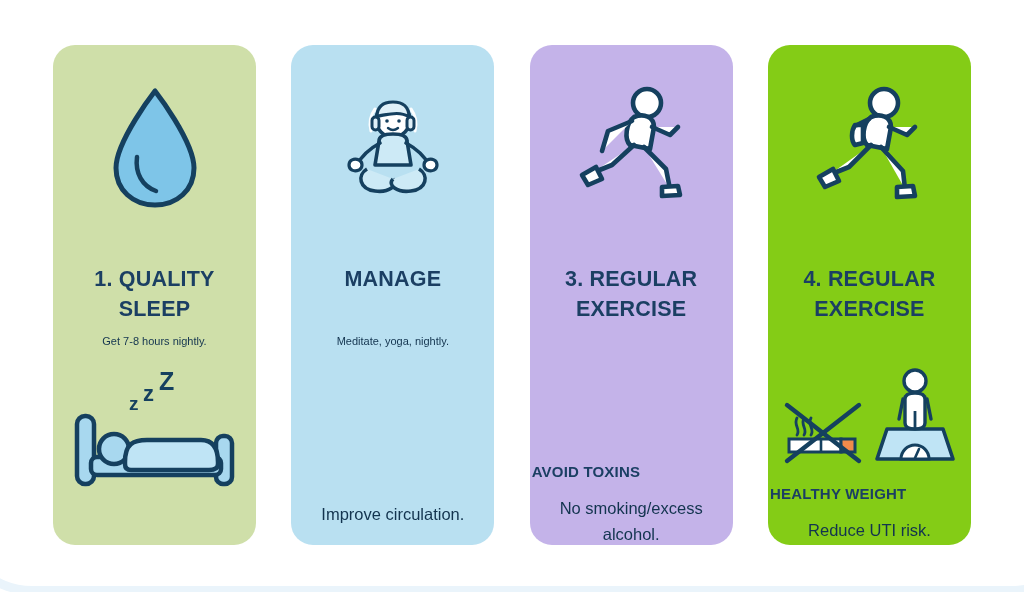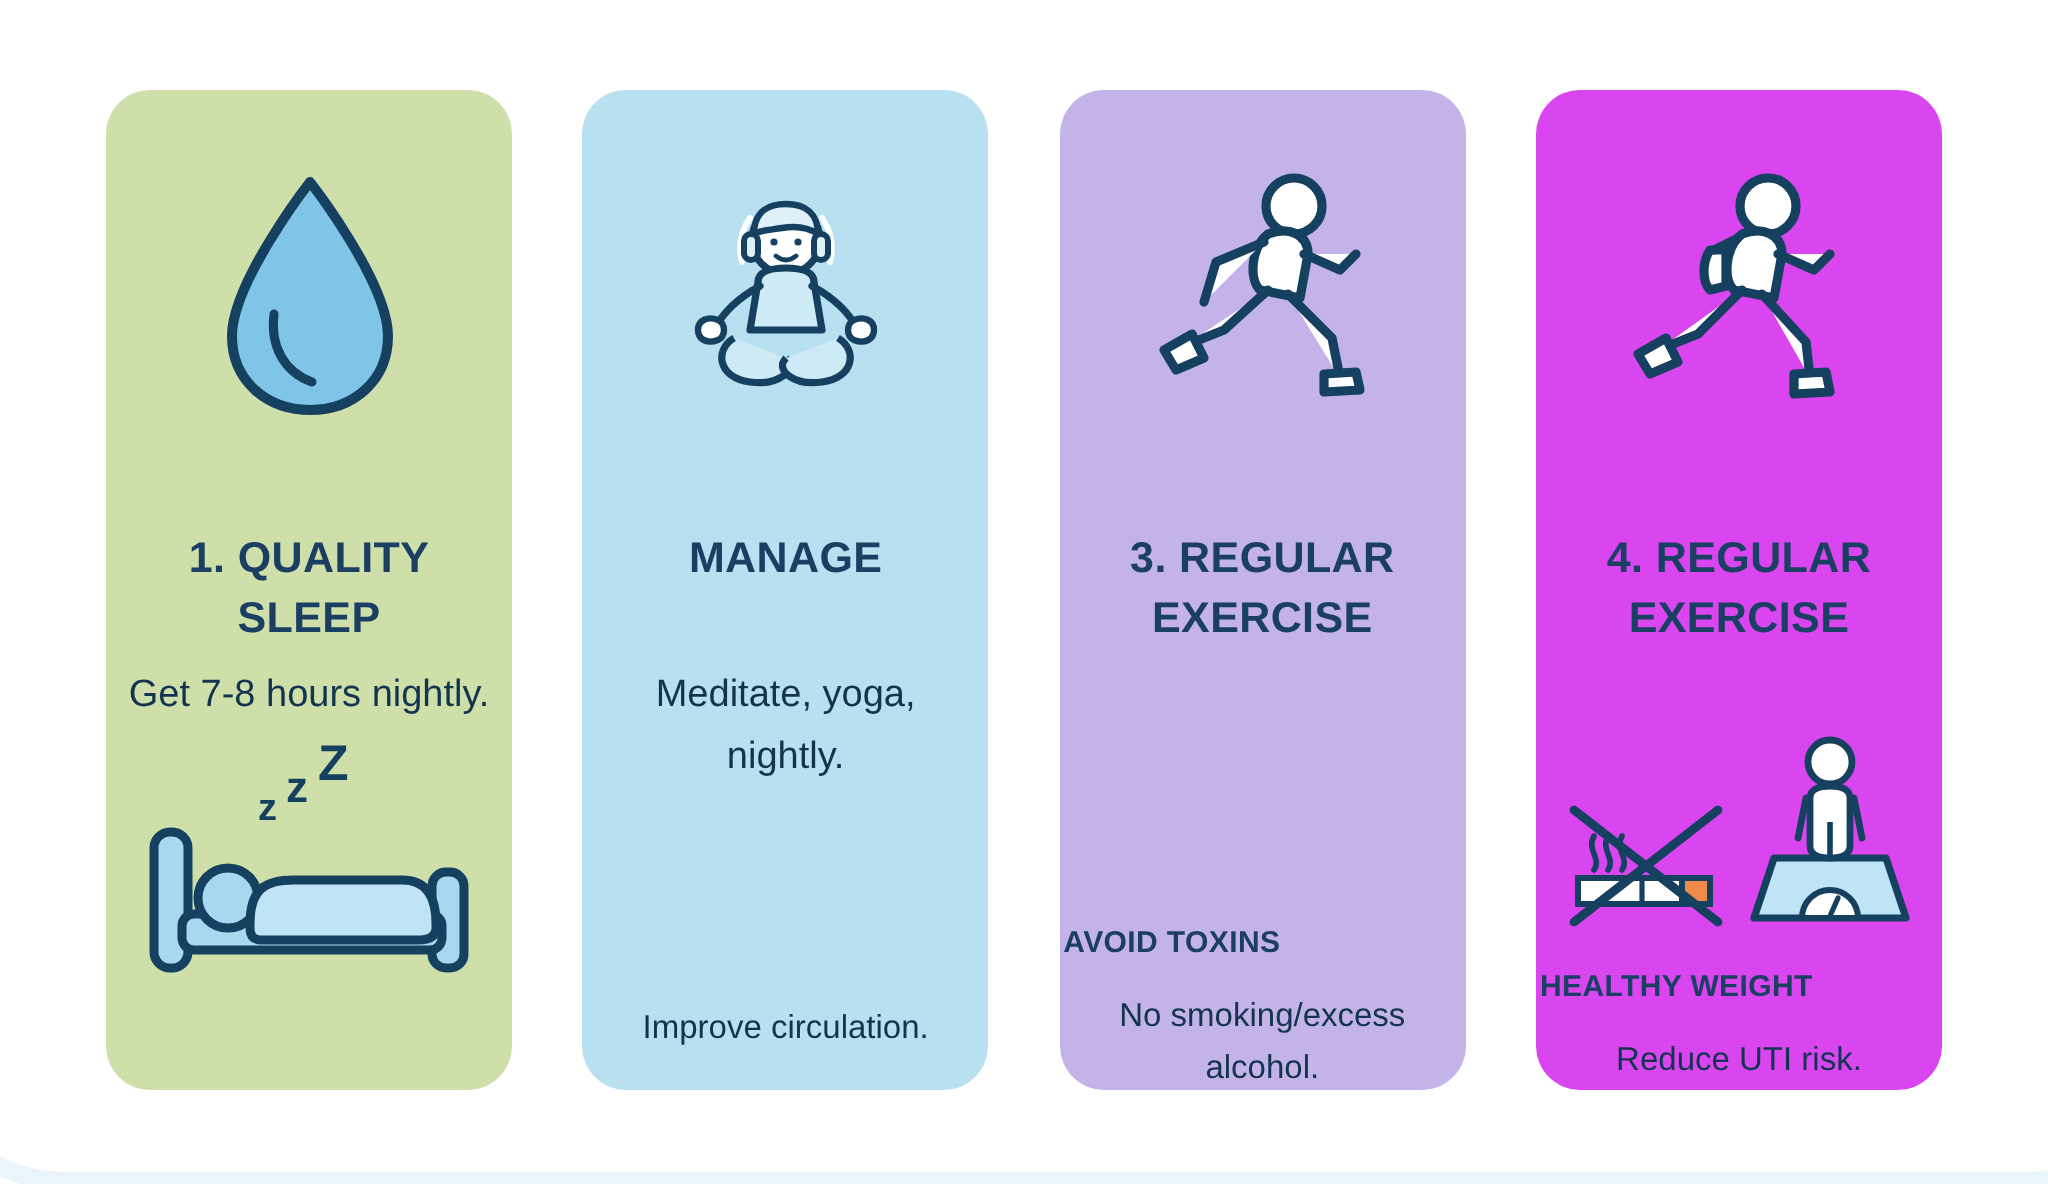--- a/index.html
+++ b/index.html
@@ -44,21 +44,21 @@
     border-radius: 22px;
     position: relative;
     display: flex;
     flex-direction: column;
     align-items: center;
     overflow: hidden;
   }
   .card.c1 { background: #cfdfa9; }
   .card.c2 { background: #b9e0f1; }
   .card.c3 { background: #c4b3e9; }
-  .card.c4 { background: #d946ef; text-decoration: underline; }
+  .card.c4 { background: #84cc16; text-decoration: underline; }
 
   .icon-top { position: absolute; left: 0; right: 0; display: flex; justify-content: center; }
   .card.c1 .icon-top { top: 40px; }
   .card.c2 .icon-top { top: 42px; }
   .card.c3 .icon-top { top: 38px; }
   .card.c4 .icon-top { top: 38px; }
 
   .title {
     position: absolute;
     left: 6px; right: 6px;
@@ -71,21 +71,21 @@
   }
   .card.c1 .title { top: 220px; }
   .card.c2 .title { top: 220px; }
   .card.c3 .title { top: 220px; text-align: center; }
   .card.c4 .title { top: 220px; }
 
   .subtitle {
     position: absolute;
     left: 10px; right: 10px;
     text-align: center;
-    font-size: 19px;
+    font-size: 11px;
     line-height: 1.62;
     color: #13344f;
   }
   .card.c1 .subtitle { top: 288px; }
   .card.c2 .subtitle { top: 288px; }
 
   .title2 {
     position: absolute;
     left: 2px; right: 2px;
     text-align: left;

